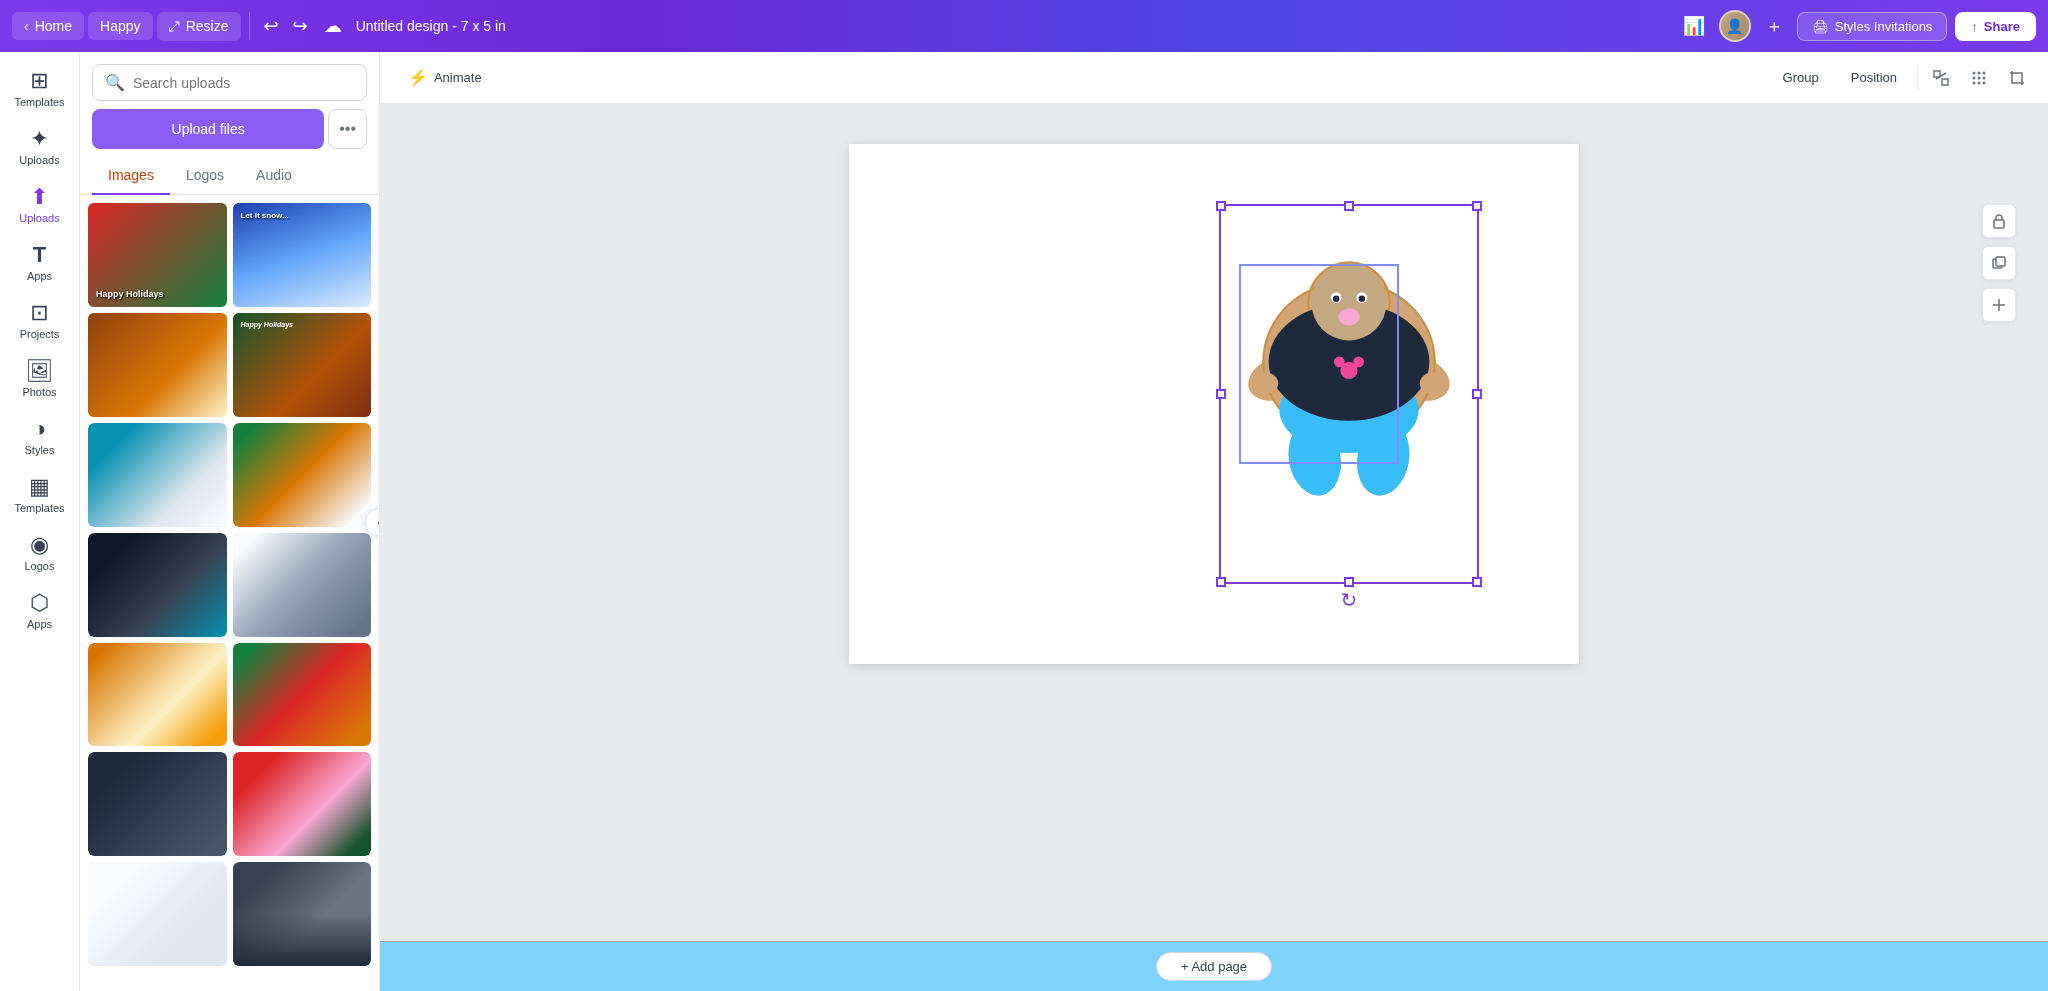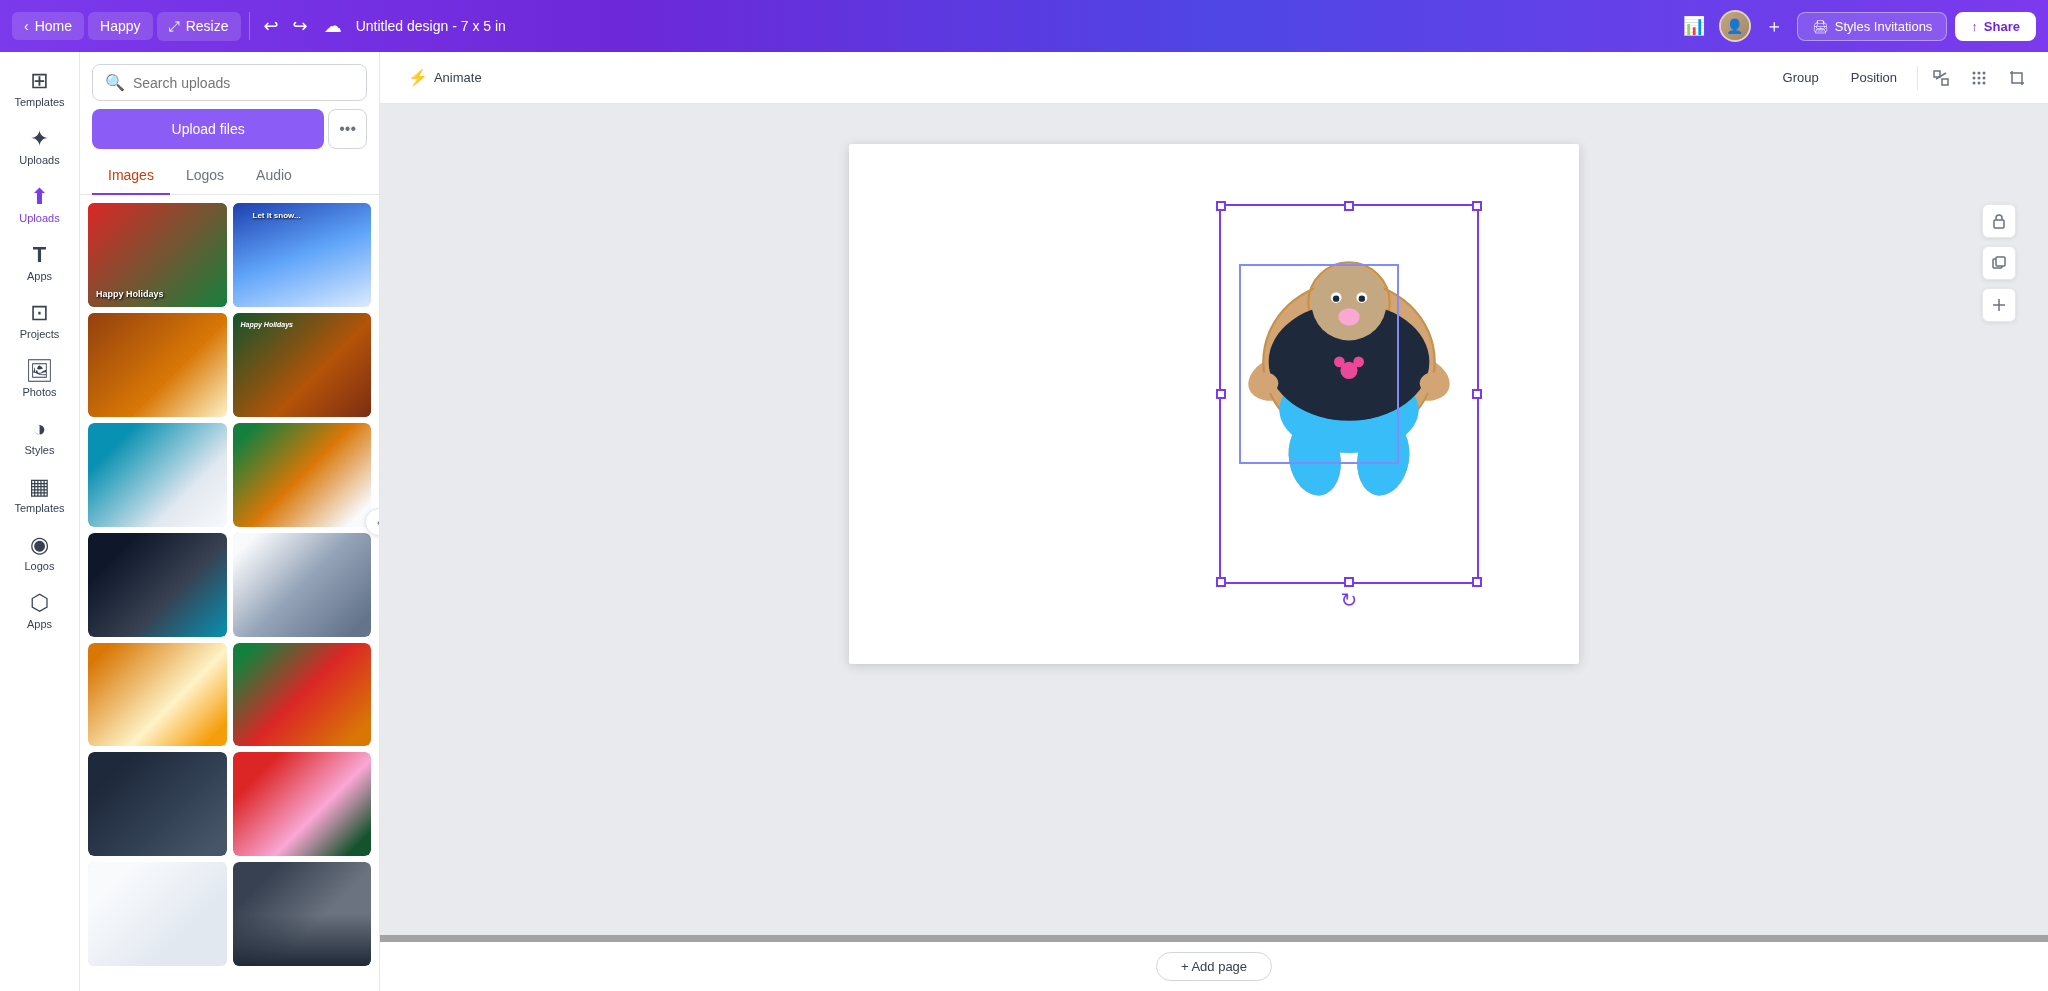--- a/index.html
+++ b/index.html
@@ -338,22 +338,22 @@
       bottom: -30px;
       left: 50%;
       transform: translateX(-50%);
       color: #7c3aed;
       font-size: 20px;
       pointer-events: none;
     }
 
     
     .add-page-bar {
-      background: #ffffff;
-      border-top: 7px solid #a3a3a3;
+      background: #7dd3fc;
+      border-top: 1px solid #a3a3a3;
       display: flex;
       align-items: center;
       justify-content: center;
       padding: 10px;
       flex-shrink: 0;
     }
     .add-page-btn {
       background: none;
       border: 1px solid #d1d5db;
       border-radius: 20px;
@@ -529,21 +529,21 @@
     </div>
     <div class="image-grid">
 
       <div class="thumb thumb-xmas1">
         <div class="thumb-inner" style="background:linear-gradient(135deg,#dc2626 0%,#15803d 100%);width:100%;height:100%;position:relative;border-radius:6px;overflow:hidden;">
           <div style="position:absolute;bottom:8px;left:8px;color:white;font-size:9px;font-weight:700;text-shadow:1px 1px 2px #000;">Happy Holidays</div>
         </div>
       </div>
       <div class="thumb thumb-snow">
         <div class="thumb-inner" style="background:linear-gradient(160deg,#1e40af 0%,#60a5fa 50%,#dbeafe 100%);width:100%;height:100%;border-radius:6px;overflow:hidden;position:relative;">
-          <div style="position:absolute;top:8px;left:20px;color:white;font-size:8px;font-weight:600;text-shadow:1px 1px 2px #000;">Let it snow...</div>
+          <div style="position:absolute;top:8px;left:8px;color:white;font-size:8px;font-weight:600;text-shadow:1px 1px 2px #000;">Let it snow...</div>
         </div>
       </div>
 
       <div class="thumb thumb-gingerbread">
         <div class="thumb-inner" style="background:linear-gradient(135deg,#92400e 0%,#d97706 60%,#fef3c7 100%);width:100%;height:100%;border-radius:6px;overflow:hidden;">
         </div>
       </div>
       <div class="thumb thumb-holiday">
         <div class="thumb-inner" style="background:linear-gradient(135deg,#14532d 0%,#b45309 60%,#7c2d12 100%);width:100%;height:100%;border-radius:6px;overflow:hidden;position:relative;">
           <div style="position:absolute;top:8px;left:8px;color:white;font-size:7px;font-weight:700;font-style:italic;">Happy Holidays</div>

